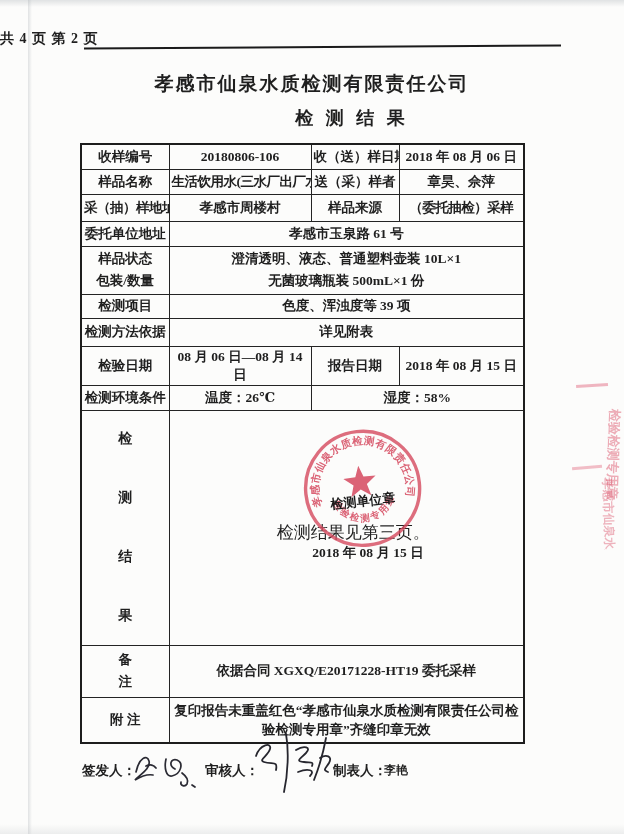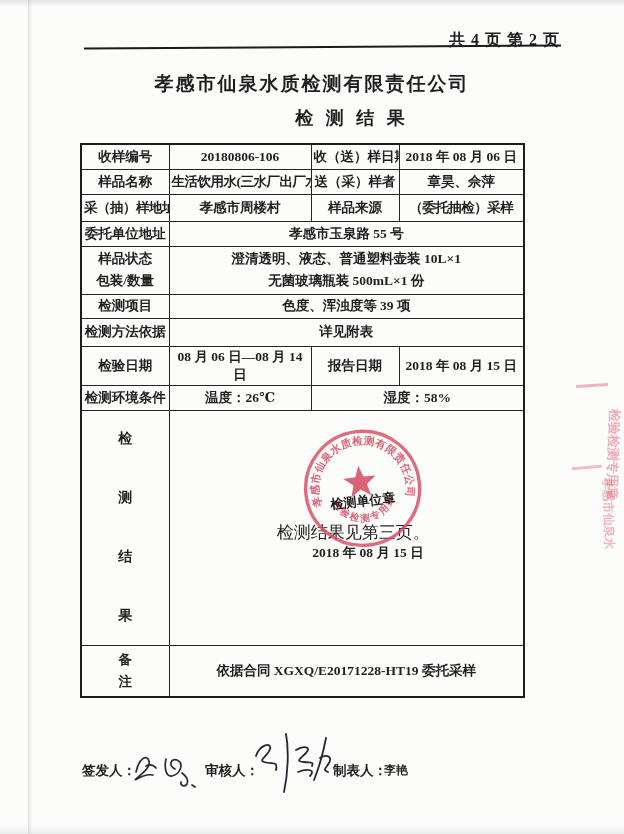--- a/index.html
+++ b/index.html
@@ -9,22 +9,22 @@
     font-family:"Liberation Serif","DejaVu Serif",serif;
   }
   
   .edge-top{position:absolute;top:0;left:0;width:100%;height:7px;
     background:linear-gradient(to bottom,#c9cdd0,rgba(250,250,249,0));opacity:.55;}
   .edge-left{position:absolute;top:0;left:28px;width:4px;height:100%;
     background:linear-gradient(to right,rgba(160,166,172,.30),rgba(255,255,255,0));}
   .edge-bottom{position:absolute;bottom:0;left:0;width:100%;height:10px;
     background:linear-gradient(to top,rgba(190,194,197,.25),rgba(255,255,255,0));}
 
-  .pageinfo{position:absolute;top:30px;left:0;width:560px;text-align:right;
-    font-size:16px;font-weight:700;letter-spacing:1px;}
+  .pageinfo{position:absolute;top:30px;left:0;width:560px;text-align:left;
+    font-size:14px;font-weight:700;letter-spacing:1px;}
   .rule{position:absolute;top:46px;left:84px;width:477px;height:2px;background:#1b1b1b;
     transform:rotate(-0.35deg);}
   .company{position:absolute;top:71px;left:0;width:624px;text-align:center;
     font-size:19px;font-weight:700;letter-spacing:2px;}
   .subtitle{position:absolute;top:106px;left:0;width:624px;text-align:center;
     font-size:18px;font-weight:700;letter-spacing:4px;padding-left:40px;}
 
   table.report{position:absolute;top:143px;left:80px;width:443px;
     border-collapse:collapse;table-layout:fixed;border:2px solid #1d1d1d;}
   table.report td{border:1.5px solid #242424;text-align:center;vertical-align:middle;
@@ -93,21 +93,21 @@
       <td>章昊、佘萍</td>
     </tr>
     <tr class="h27">
       <td class="lab small">采（抽）样地址</td>
       <td>孝感市周楼村</td>
       <td class="lab">样品来源</td>
       <td class="small">（委托抽检）采样</td>
     </tr>
     <tr class="h25">
       <td class="lab">委托单位地址</td>
-      <td colspan="3">孝感市玉泉路 55 号</td>
+      <td colspan="3">孝感市玉泉路 61 号</td>
     </tr>
     <tr class="h48">
       <td class="lab twoLine">
         <div>样品状态</div>
         <div>包装/数量</div>
       </td>
       <td colspan="3" class="twoLine">
         <div>澄清透明、液态、普通塑料壶装 10L×1</div>
         <div>无菌玻璃瓶装 500mL×1 份</div>
       </td>
@@ -145,20 +145,24 @@
       </td>
     </tr>
     <tr class="h52">
       <td>
         <div class="v2">
           <span>备</span>
           <span>注</span>
         </div>
       </td>
       <td colspan="3">依据合同 XGXQ/E20171228-HT19 委托采样</td>
+    </tr>
+    <tr class="h46">
+      <td class="lab">附 注</td>
+      <td colspan="3" class="notecell">复印报告未重盖红色“孝感市仙泉水质检测有限责任公司检验检测专用章”齐缝印章无效</td>
     </tr>
   </tbody>
     </table>
 
   <svg class="stamp-svg" viewBox="0 0 176 176">
     <defs>
       <path id="arcTop" d="M 43.7 99 A 44 44 0 1 1 126.3 99" fill="none"></path>
       <path id="arcBottom" d="M 52.5 89.7 A 33 33 0 0 0 117.5 89.7" fill="none"></path>
     </defs>
     <circle cx="85" cy="84" r="57" fill="none" stroke="#d5485e" stroke-width="3.4" opacity="0.8"></circle>

